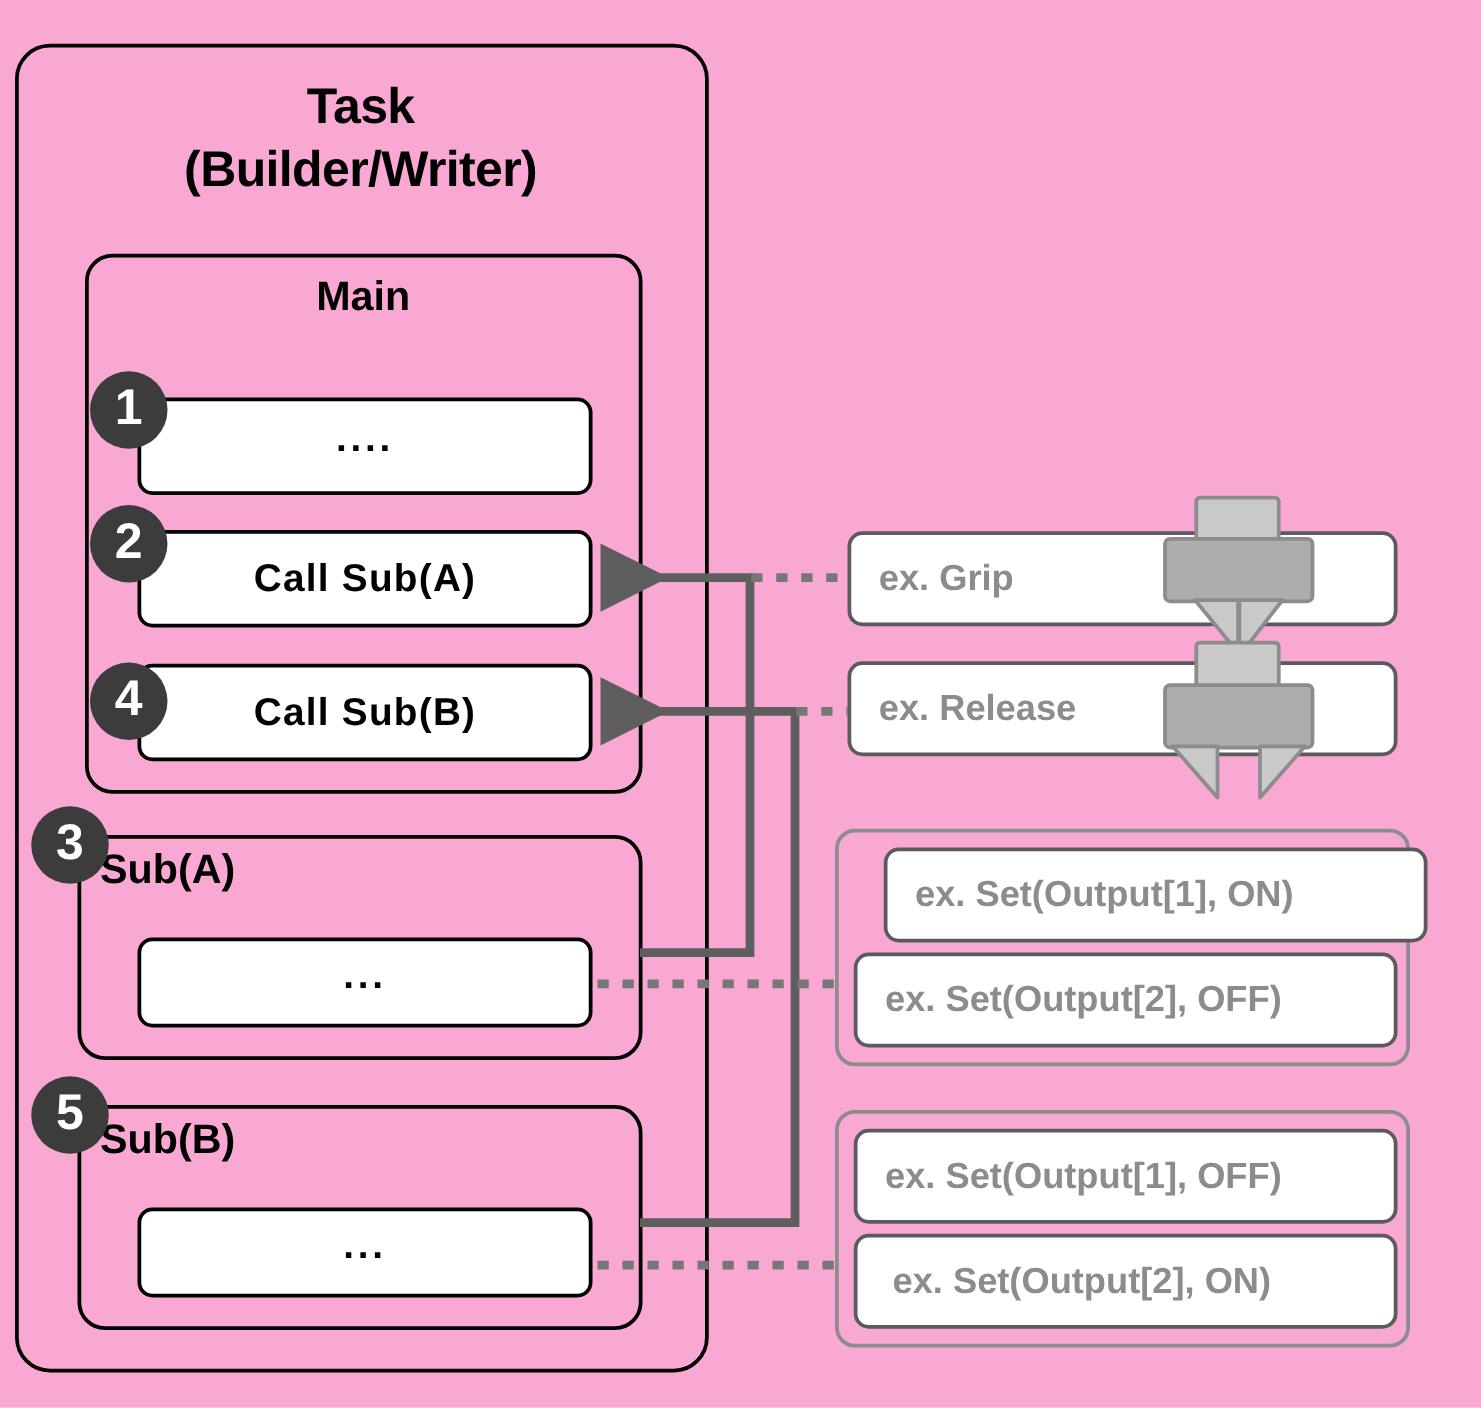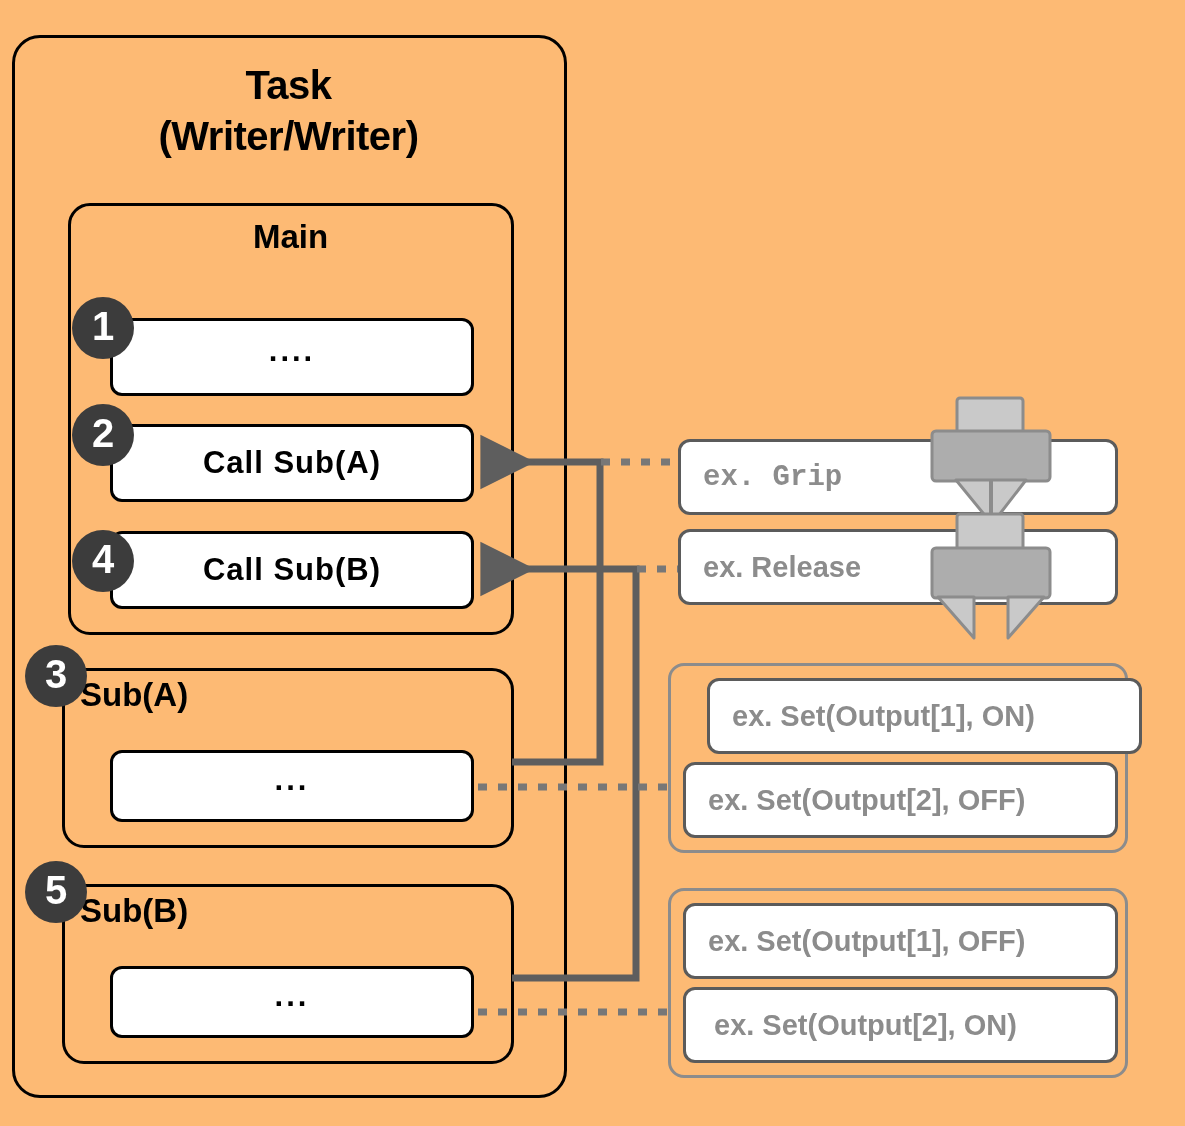--- a/index.html
+++ b/index.html
@@ -11,21 +11,21 @@
   body {
     font-family: "Liberation Sans", sans-serif;
     width: 1185px;
     height: 1126px;
     overflow: hidden;
   }
   #stage {
     position: relative;
     width: 1185px;
     height: 1126px;
-    background: #fdba74;
+    background: #f9a8d4;
   }
 
   
   .abs { position: absolute; box-sizing: border-box; }
 
   
   .blk-box {
     border: 3px solid #000000;
     background: transparent;
   }
@@ -137,21 +137,21 @@
 </style>
 </head>
 <body>
 
 <div id="stage">
 
   <div class="abs blk-box r-lg" style="left:12px; top:35px; width:555px; height:1063px;"></div>
 
   <div class="title-task">
     <div>Task</div>
-    <div>(Writer/Writer)</div>
+    <div>(Builder/Writer)</div>
   </div>
 
   <div class="abs blk-box r-md" style="left:68px; top:203px; width:446px; height:432px;"></div>
 
   <div class="title-main">Main</div>
 
   <div class="abs step-box" style="left:110px; top:318px; width:364px; height:78px;">
     <span class="dots-lbl">....</span>
   </div>
   <div class="badge" style="left:72px; top:297px;">
@@ -183,21 +183,21 @@
 
   <div class="abs blk-box r-md" style="left:62px; top:884px; width:452px; height:180px;"></div>
   <div class="title-sub" style="left:80px; top:892px;text-align:right;">Sub(B)</div>
   <div class="abs step-box" style="left:110px; top:966px; width:364px; height:72px;">
     <span class="dots-lbl">...</span>
   </div>
   <div class="badge" style="left:25px; top:861px;">
     <span>5</span>
   </div>
 
-  <div class="abs gr-box" style="left:678px; top:439px; width:440px; height:76px;font-family:Liberation Mono, monospace;">
+  <div class="abs gr-box" style="left:678px; top:425px; width:440px; height:76px;">
     <span>ex. Grip</span>
   </div>
 
   <div class="abs gr-box" style="left:678px; top:529px; width:440px; height:76px;">
     <span>ex. Release</span>
   </div>
 
   <div class="gripper" style="left:922px; top:396px; width:140px; height:130px;">
     <svg width="140" height="130" viewBox="0 0 140 130">
       <rect x="35" y="2" width="66" height="43" fill="#c9c9c9" stroke="#8c8c8c" stroke-width="3" rx="3"></rect>

